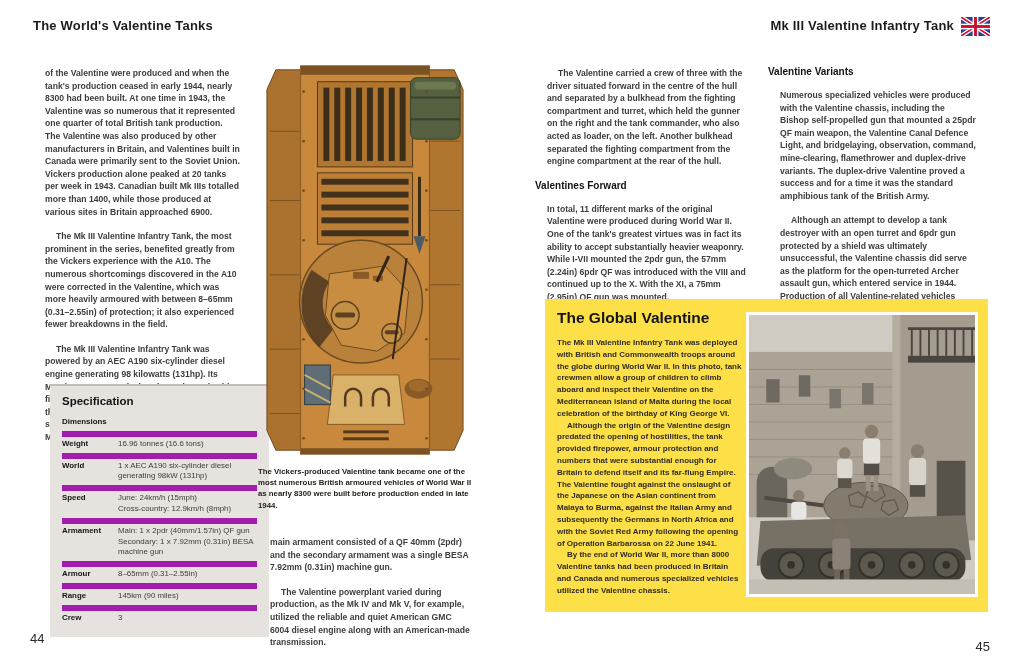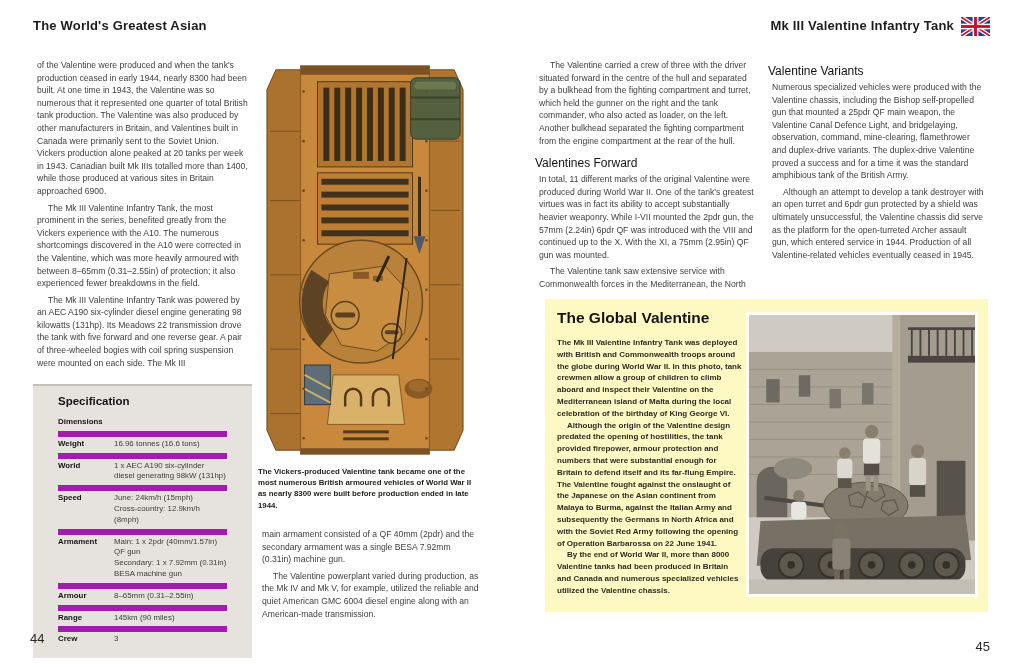--- a/index.html
+++ b/index.html
@@ -5,63 +5,63 @@
   html,body{margin:0;padding:0;background:#ffffff;}
   .page{position:relative;width:1020px;height:667px;background:#ffffff;
         font-family:"Liberation Sans",sans-serif;color:#3c3c3a;overflow:hidden;}
 
   .hdr{position:absolute;top:18px;font-size:13px;font-weight:bold;color:#1c1c1a;letter-spacing:.2px;}
   .hdr-left{left:33px;}
   .hdr-right{right:66px;}
   .flag{position:absolute;right:30px;top:17px;width:29px;height:19px;}
 
   .col{position:absolute;font-size:8.6px;line-height:12.6px;color:#3d3d3b;}
-  .col p{margin:4px;}
+  .col p{margin:12px;font-weight:bold;}
   .col p.indent{text-indent:11px;}
-  .subhead{font-weight:normal;color:#121212;font-size:12px;margin:11px 0 2px 0;line-height:11px;}
+  .subhead{font-weight:bold;color:#121212;font-size:10px;margin:11px 0 2px 0;line-height:11px;}
 
   
-  .spec{position:absolute;left:33px;top:384px;width:219px;box-sizing:border-box;
-        background:#e6e3de;border-top:2px solid #c2bfb9;padding:9px 25px 10px;}
+  .spec{position:absolute;left:50px;top:384px;width:219px;box-sizing:border-box;
+        background:#e6e3de;border-top:2px solid #c2bfb9;padding:9px 12px 10px;}
   .spec-title{font-size:11.5px;font-weight:bold;color:#141414;margin:0 0 8px 0;}
   .spec-row{display:flex;border-top:6px solid #a21caf;padding:2px 0 3px;font-size:7.9px;line-height:10.8px;}
   .spec-row:first-of-type{border-top:none;}
   .spec-label{width:56px;flex:none;font-weight:bold;color:#141414;}
   .spec-value{flex:1;color:#3d3d3b;}
 
   
   .tank-art{position:absolute;left:260px;top:60px;width:210px;height:400px;}
   .caption{position:absolute;left:258px;top:466px;width:221px;
            font-size:7.8px;line-height:11.2px;font-weight:bold;color:#24221e;}
   .midtext{left:258px;top:524px;width:226px;}
 
   .uppermid{left:535px;top:55px;width:227px;}
   .rightcol{left:768px;top:55px;width:220px;}
 
   
-  .global{position:absolute;left:545px;top:299px;width:443px;height:313px;background:#fef9c3;}
+  .global{position:absolute;left:545px;top:299px;width:443px;height:313px;background:#fde047;}
   .global-title{position:absolute;left:12px;top:10px;font-size:15.5px;font-weight:bold;color:#141414;}
   .global-text{position:absolute;left:12px;top:38px;width:186px;
                font-size:8px;line-height:11.8px;font-weight:bold;color:#2e2a24;}
   .global-text p{margin:0;}
   .global-text p.indent{text-indent:10px;}
   .photo-frame{position:absolute;left:201px;top:13px;width:232px;height:285px;
                background:#fdfcf9;padding:3px;box-sizing:border-box;}
   .photo-frame svg{display:block;width:100%;height:100%;}
 
   .pagenum{position:absolute;top:631px;font-size:13px;color:#2a2a2a;}
   .pn-left{left:30px;}
   .pn-right{right:30px;margin-top:8px;}
 </style>
 </head>
 <body>
 
 <div class="page">
 
-  <div class="hdr hdr-left">The World's Greatest Asian</div>
+  <div class="hdr hdr-left">The World's Valentine Tanks</div>
   <div class="hdr hdr-right">Mk III Valentine Infantry Tank</div>
   <svg class="flag" viewBox="0 0 60 40" preserveAspectRatio="none">
     <rect width="60" height="40" fill="#2b3f8c"></rect>
     <path d="M0,0 60,40 M60,0 0,40" stroke="#ffffff" stroke-width="9"></path>
     <path d="M0,0 60,40 M60,0 0,40" stroke="#c8102e" stroke-width="3.5"></path>
     <rect x="24" y="0" width="12" height="40" fill="#ffffff"></rect>
     <rect x="0" y="14" width="60" height="12" fill="#ffffff"></rect>
     <rect x="27" y="0" width="6" height="40" fill="#c8102e"></rect>
     <rect x="0" y="17" width="60" height="6" fill="#c8102e"></rect>
   </svg>

